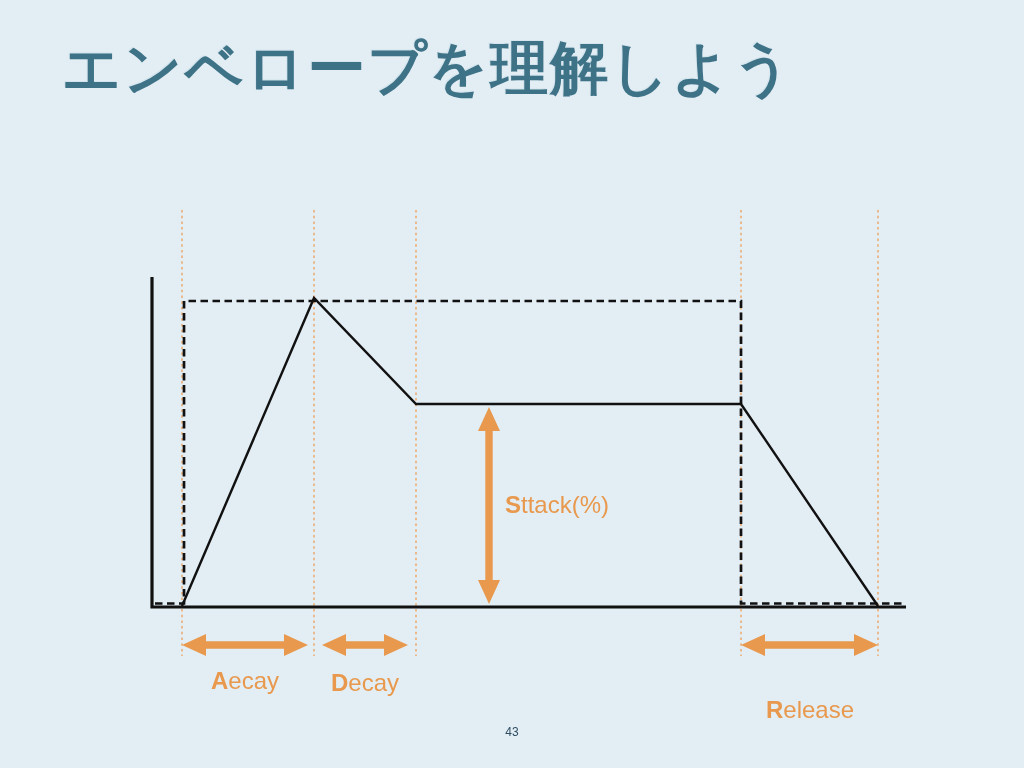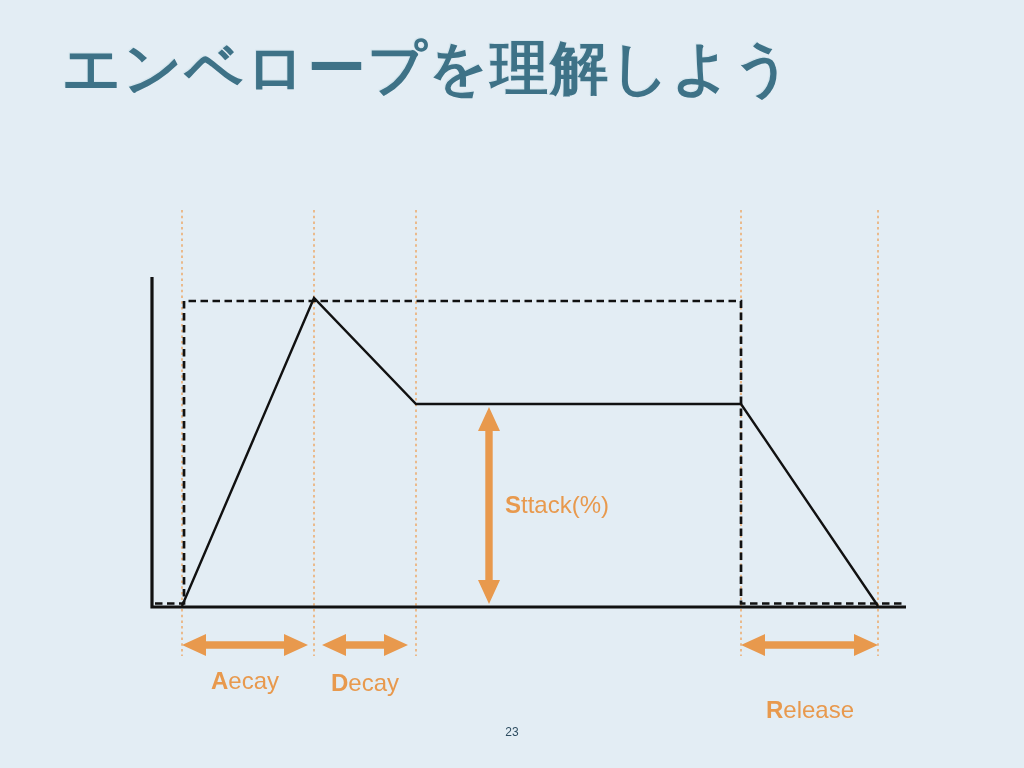--- a/index.html
+++ b/index.html
@@ -88,15 +88,15 @@
   </div>
 
   <div class="phase-label" style="left:505px;top:493px;">
     <span class="initial">S</span><span>ttack(%)</span>
   </div>
 
   <div class="phase-label centered" style="left:810px;top:698px;">
     <span class="initial">R</span><span>elease</span>
   </div>
 
-  <div class="page-number">23</div>
+  <div class="page-number">43</div>
 
 </div>
 
 </body></html>

